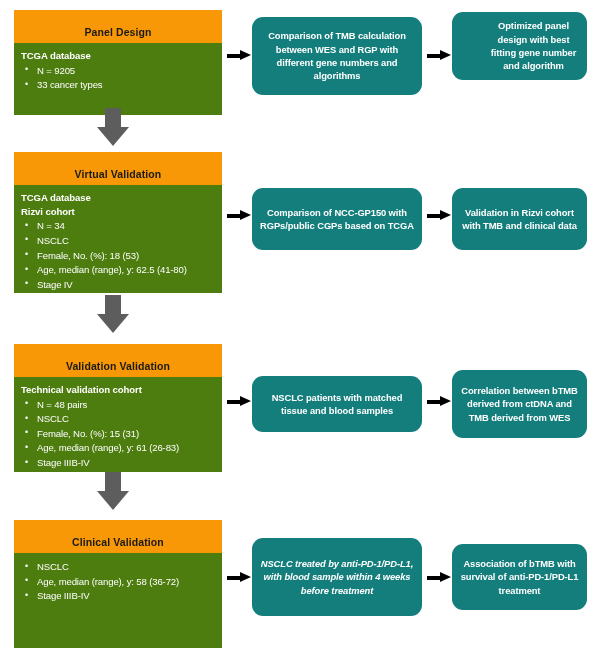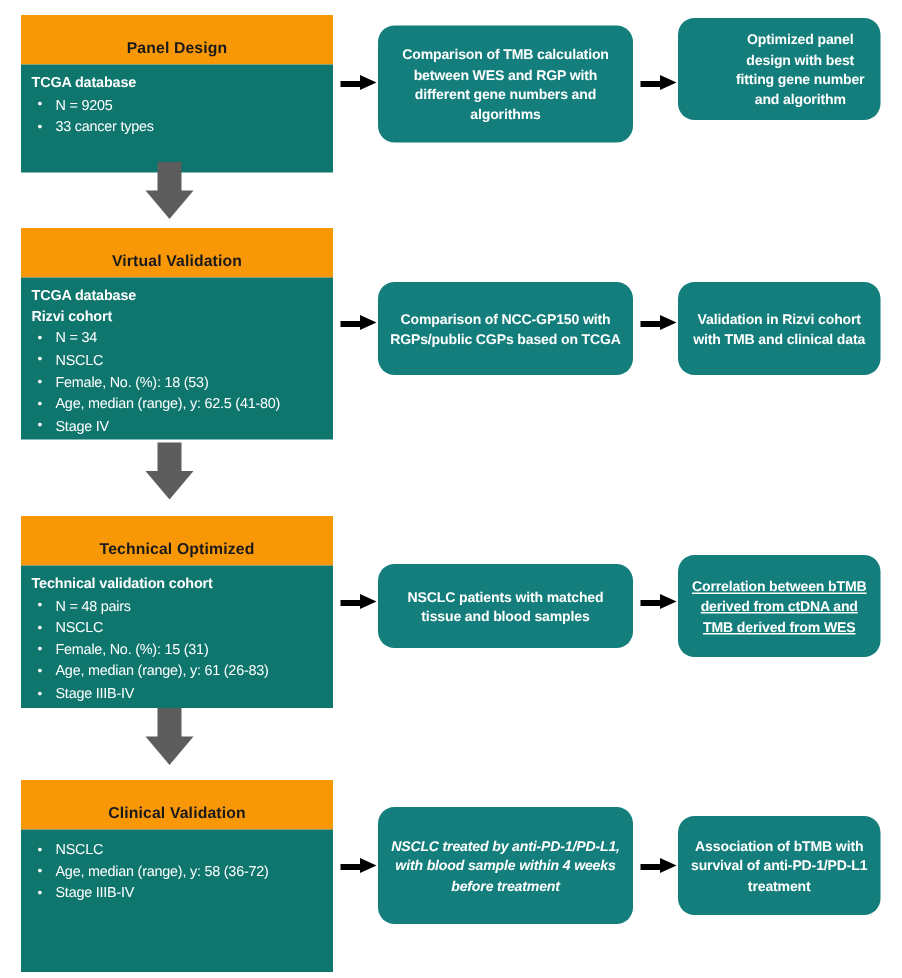--- a/index.html
+++ b/index.html
@@ -41,21 +41,21 @@
     background: #f99806;
     color: #1a1a1a;
     font-size: 10.5px;
     font-weight: bold;
     text-align: center;
     padding: 16px 2px 5px;
     letter-spacing: 0.1px;
     line-height: 1.15;
   }
   .cohort-body {
-    background: #0f766e;
+    background: #4d7c0f;
     color: #ffffff;
     padding: 7px 6px 9px 7px;
     box-sizing: border-box;
   }
   .cohort-title {
     font-size: 9.6px;
     font-weight: bold;
     line-height: 1.32;
     margin: 0 0 1px 0;
     letter-spacing: -0.1px;
@@ -245,21 +245,21 @@
   </div>
 
   <div class="arrow-down" style="top:295px;">
     <div class="v-shaft"></div>
     <div class="v-head"></div>
   </div>
 
   <div class="stage-row" style="top:344px;">
 
     <div class="cohort-card" style="top:0px;">
-      <div class="cohort-header">Technical Optimized</div>
+      <div class="cohort-header">Validation Validation</div>
       <div class="cohort-body" style="height:95px;">
         <div class="cohort-title">Technical validation cohort</div>
         <ul class="cohort-list">
           <li>N = 48 pairs</li>
           <li>NSCLC</li>
           <li>Female, No. (%): 15 (31)</li>
           <li>Age, median (range), y: 61 (26-83)</li>
           <li>Stage IIIB-IV</li>
         </ul>
       </div>
@@ -272,21 +272,21 @@
 
     <div class="process-box box-mid" style="top:32px; height:56px;">
       <span>NSCLC patients with matched tissue and  blood samples</span>
     </div>
 
     <div class="arrow-right" style="left:427px; top:52px;">
       <div class="shaft"></div>
       <div class="head"></div>
     </div>
 
-    <div class="process-box box-right" style="top:26px; height:68px;text-decoration:underline;">
+    <div class="process-box box-right" style="top:26px; height:68px;">
       <span>Correlation between bTMB derived from ctDNA and TMB derived from WES</span>
     </div>
   </div>
 
   <div class="arrow-down" style="top:472px;">
     <div class="v-shaft"></div>
     <div class="v-head"></div>
   </div>
 
   <div class="stage-row" style="top:520px;">

